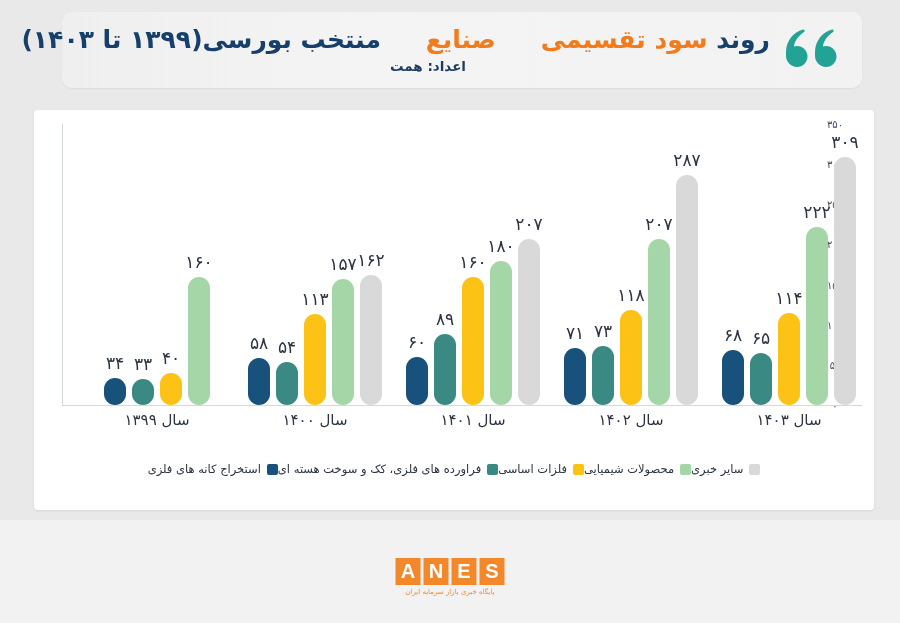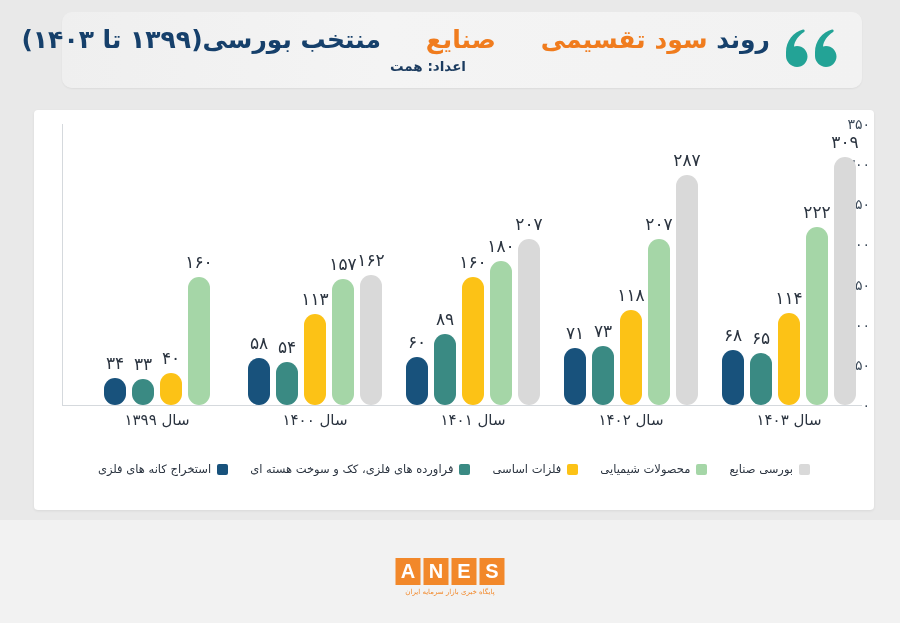--- a/index.html
+++ b/index.html
@@ -77,24 +77,24 @@
     position: absolute;
     left: 0;
     top: 0;
     width: 840px;
     height: 400px;
   }
 
   
   .y-axis-label {
     position: absolute;
-    right: 4px;
+    right: 16px;
     width: 46px;
-    text-align: right;
-    font-size: 14px;
+    text-align: center;
+    font-size: 10px;
     color: #3c4a5a;
     transform: translateY(-50%);
     direction: ltr;
     letter-spacing: .5px;
   }
   .axis-line-v {
     position: absolute;
     left: 28px;
     top: 14px;
     width: 1px;
@@ -166,21 +166,20 @@
   
   .legend {
     position: absolute;
     left: 0;
     right: 0;
     top: 352px;
     display: flex;
     flex-direction: row-reverse;
     align-items: center;
     justify-content: center;
-    gap: 22px;
     direction: rtl;
   }
   .legend-item {
     display: flex;
     flex-direction: row;
     align-items: center;
     gap: 6px;
   }
   .legend-swatch {
     width: 11px;
@@ -408,21 +407,21 @@
           <div class="legend-item">
             <span class="legend-swatch" style="background: rgb(252, 194, 22);"></span>
             <span class="legend-text">فلزات اساسی</span>
           </div>
           <div class="legend-item">
             <span class="legend-swatch" style="background: rgb(165, 214, 167);"></span>
             <span class="legend-text">محصولات شیمیایی</span>
           </div>
           <div class="legend-item">
             <span class="legend-swatch" style="background: rgb(217, 217, 217);"></span>
-            <span class="legend-text">بورسی صنایع</span>
+            <span class="legend-text">سایر خبری</span>
           </div>
         </div>
     </div>
   </div>
 
   <div class="footer">
     <div class="sena-logo">
       <div class="sena-letters" id="sena-letters">
           <div class="sena-letter">S</div>
           <div class="sena-letter">E</div>

